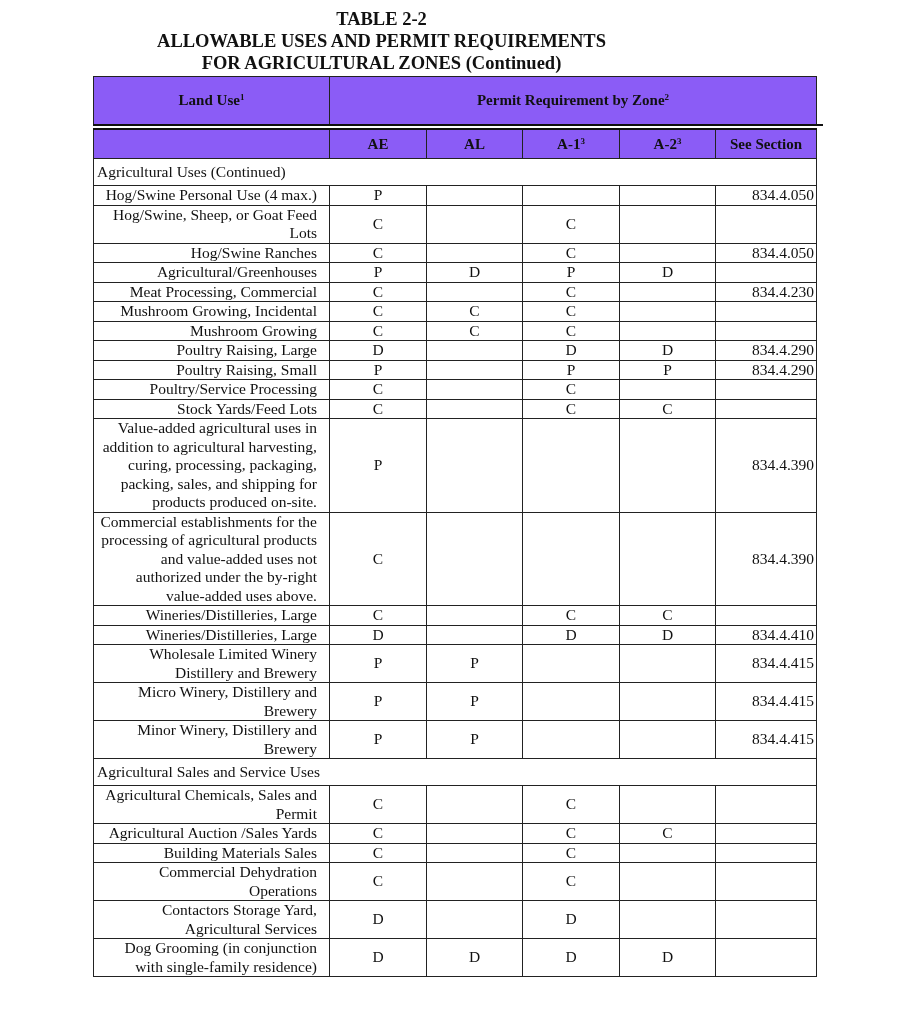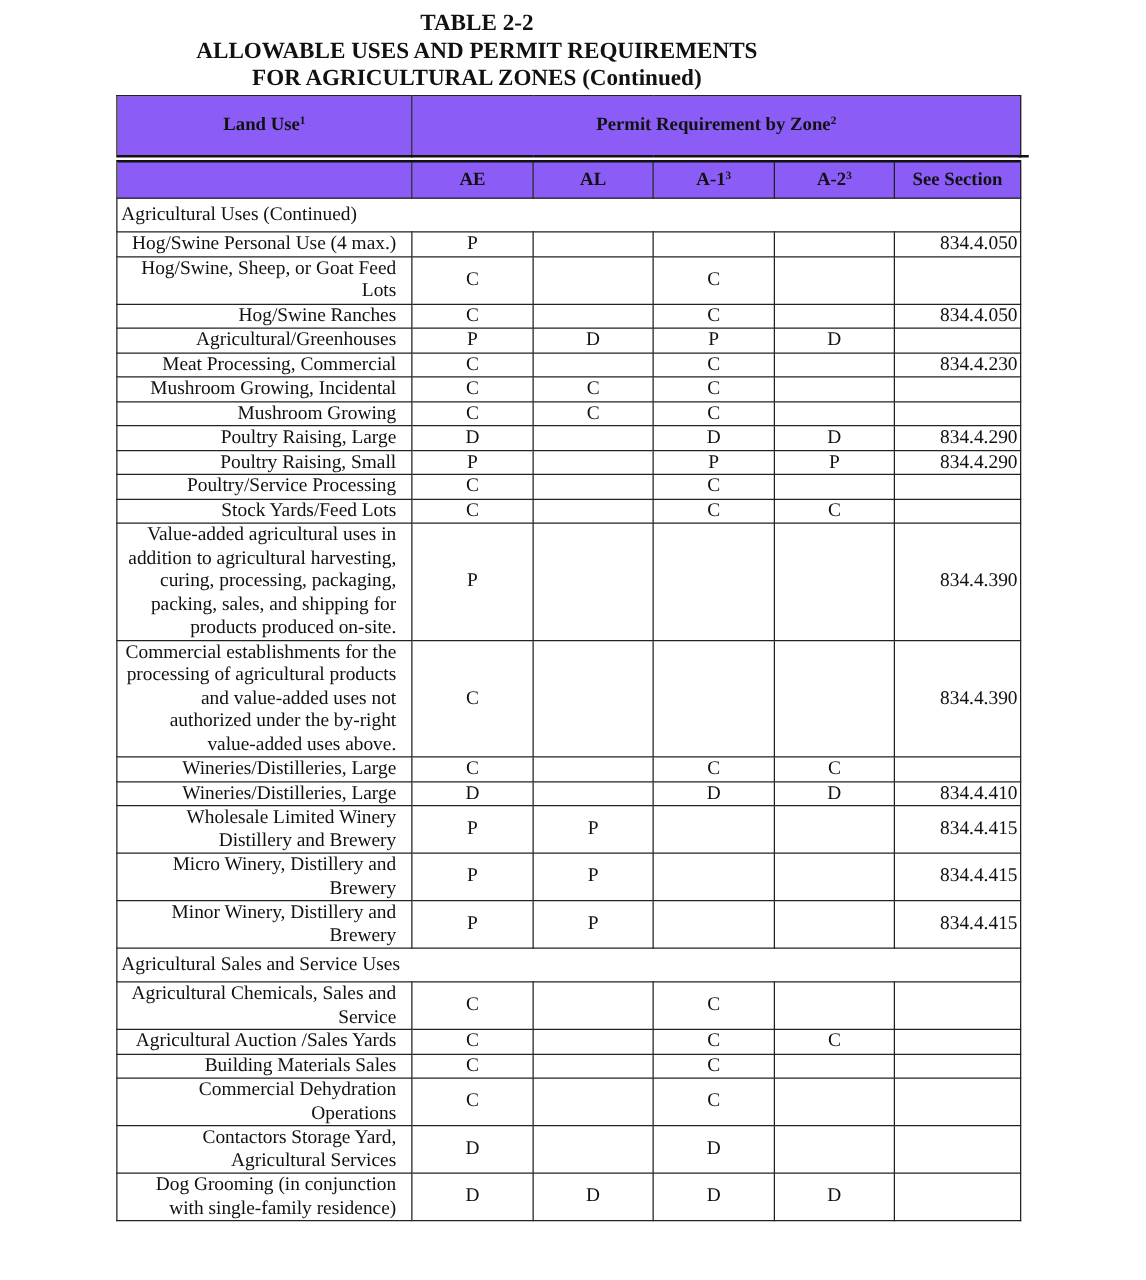--- a/index.html
+++ b/index.html
@@ -209,21 +209,21 @@
         <td>P</td>
         <td>P</td>
         <td></td>
         <td></td>
         <td class="sec">834.4.415</td>
       </tr>
       <tr class="section">
         <td colspan="6">Agricultural Sales and Service Uses</td>
       </tr>
       <tr class="row">
-        <td class="land">Agricultural Chemicals, Sales and Service</td>
+        <td class="land">Agricultural Chemicals, Sales and Permit</td>
         <td>C</td>
         <td></td>
         <td>C</td>
         <td></td>
         <td class="sec"></td>
       </tr>
       <tr class="row">
         <td class="land">Agricultural Auction /Sales Yards</td>
         <td>C</td>
         <td></td>

